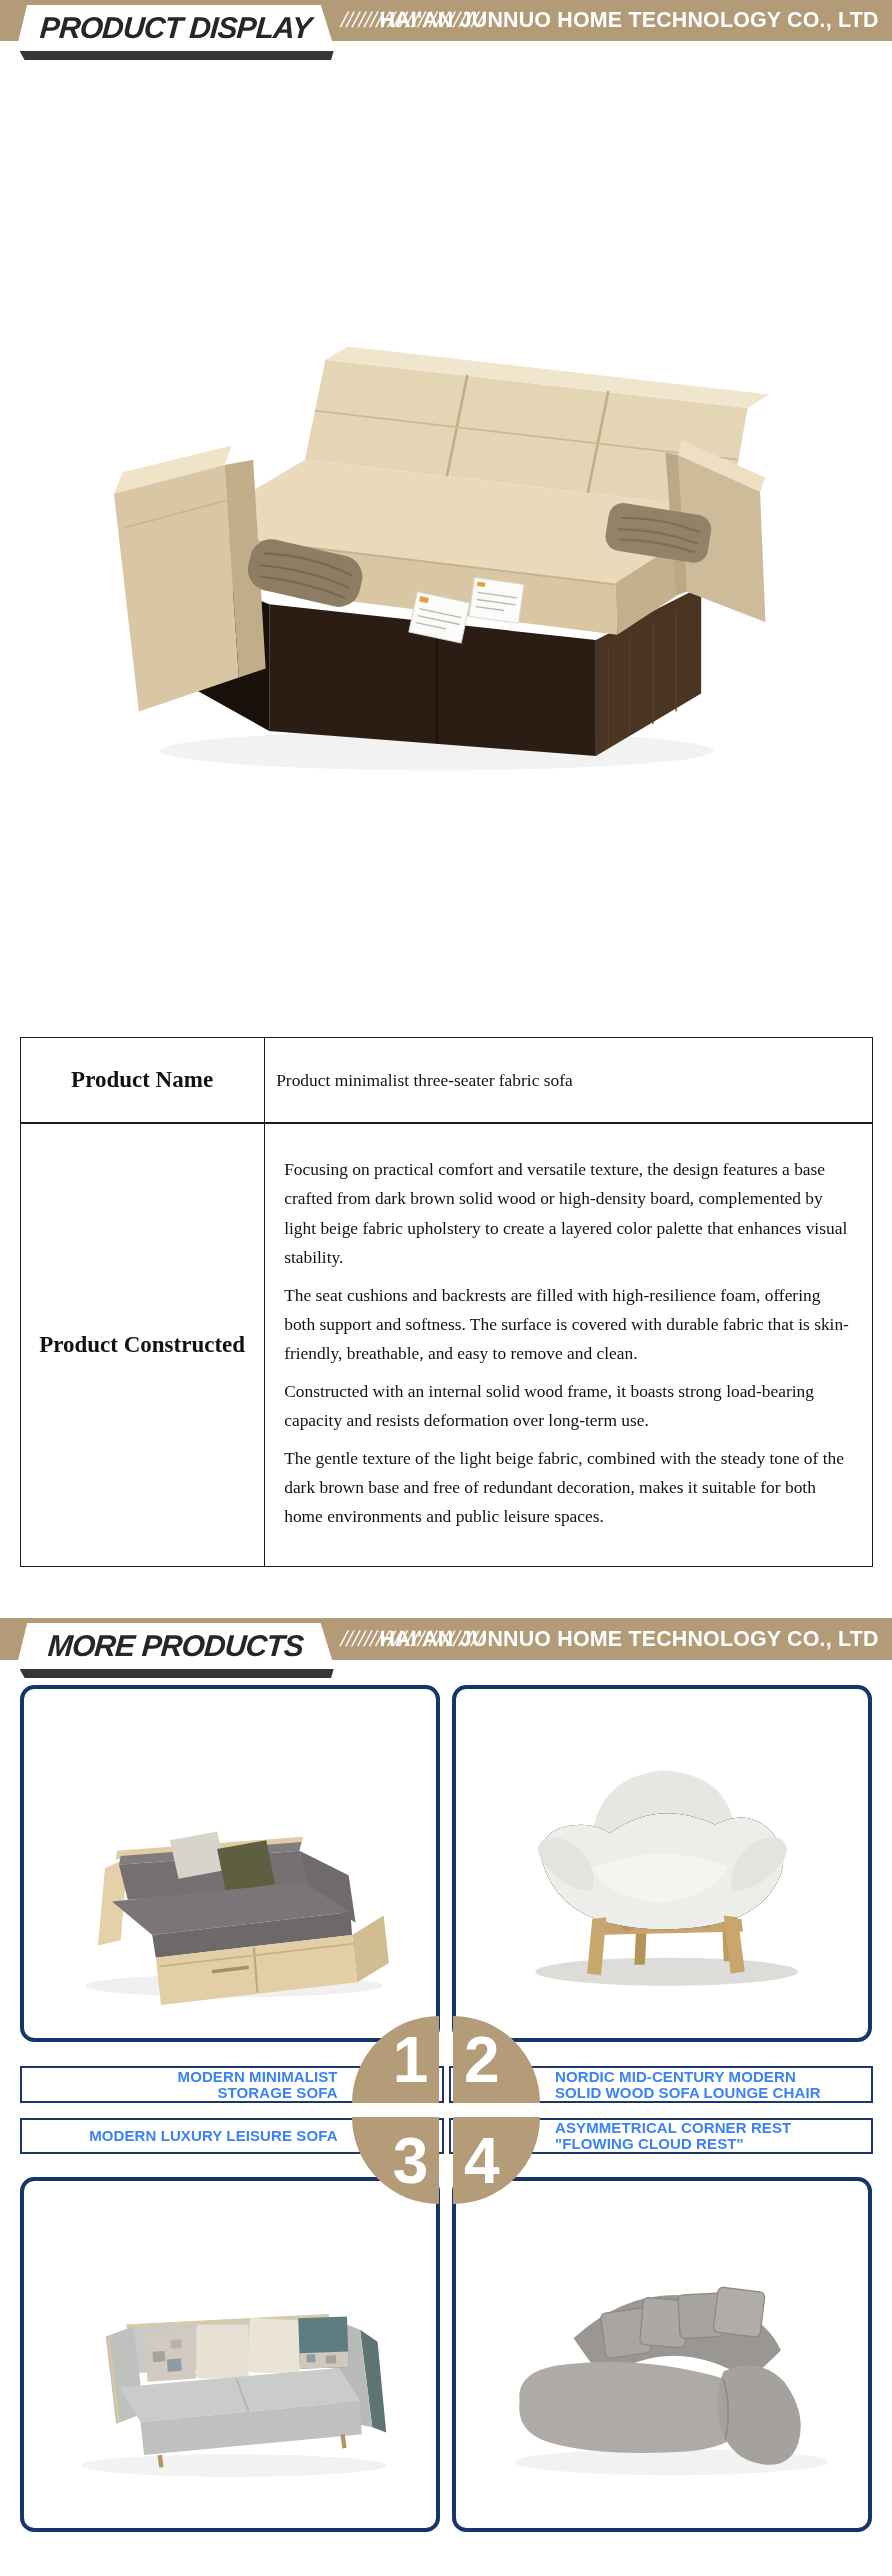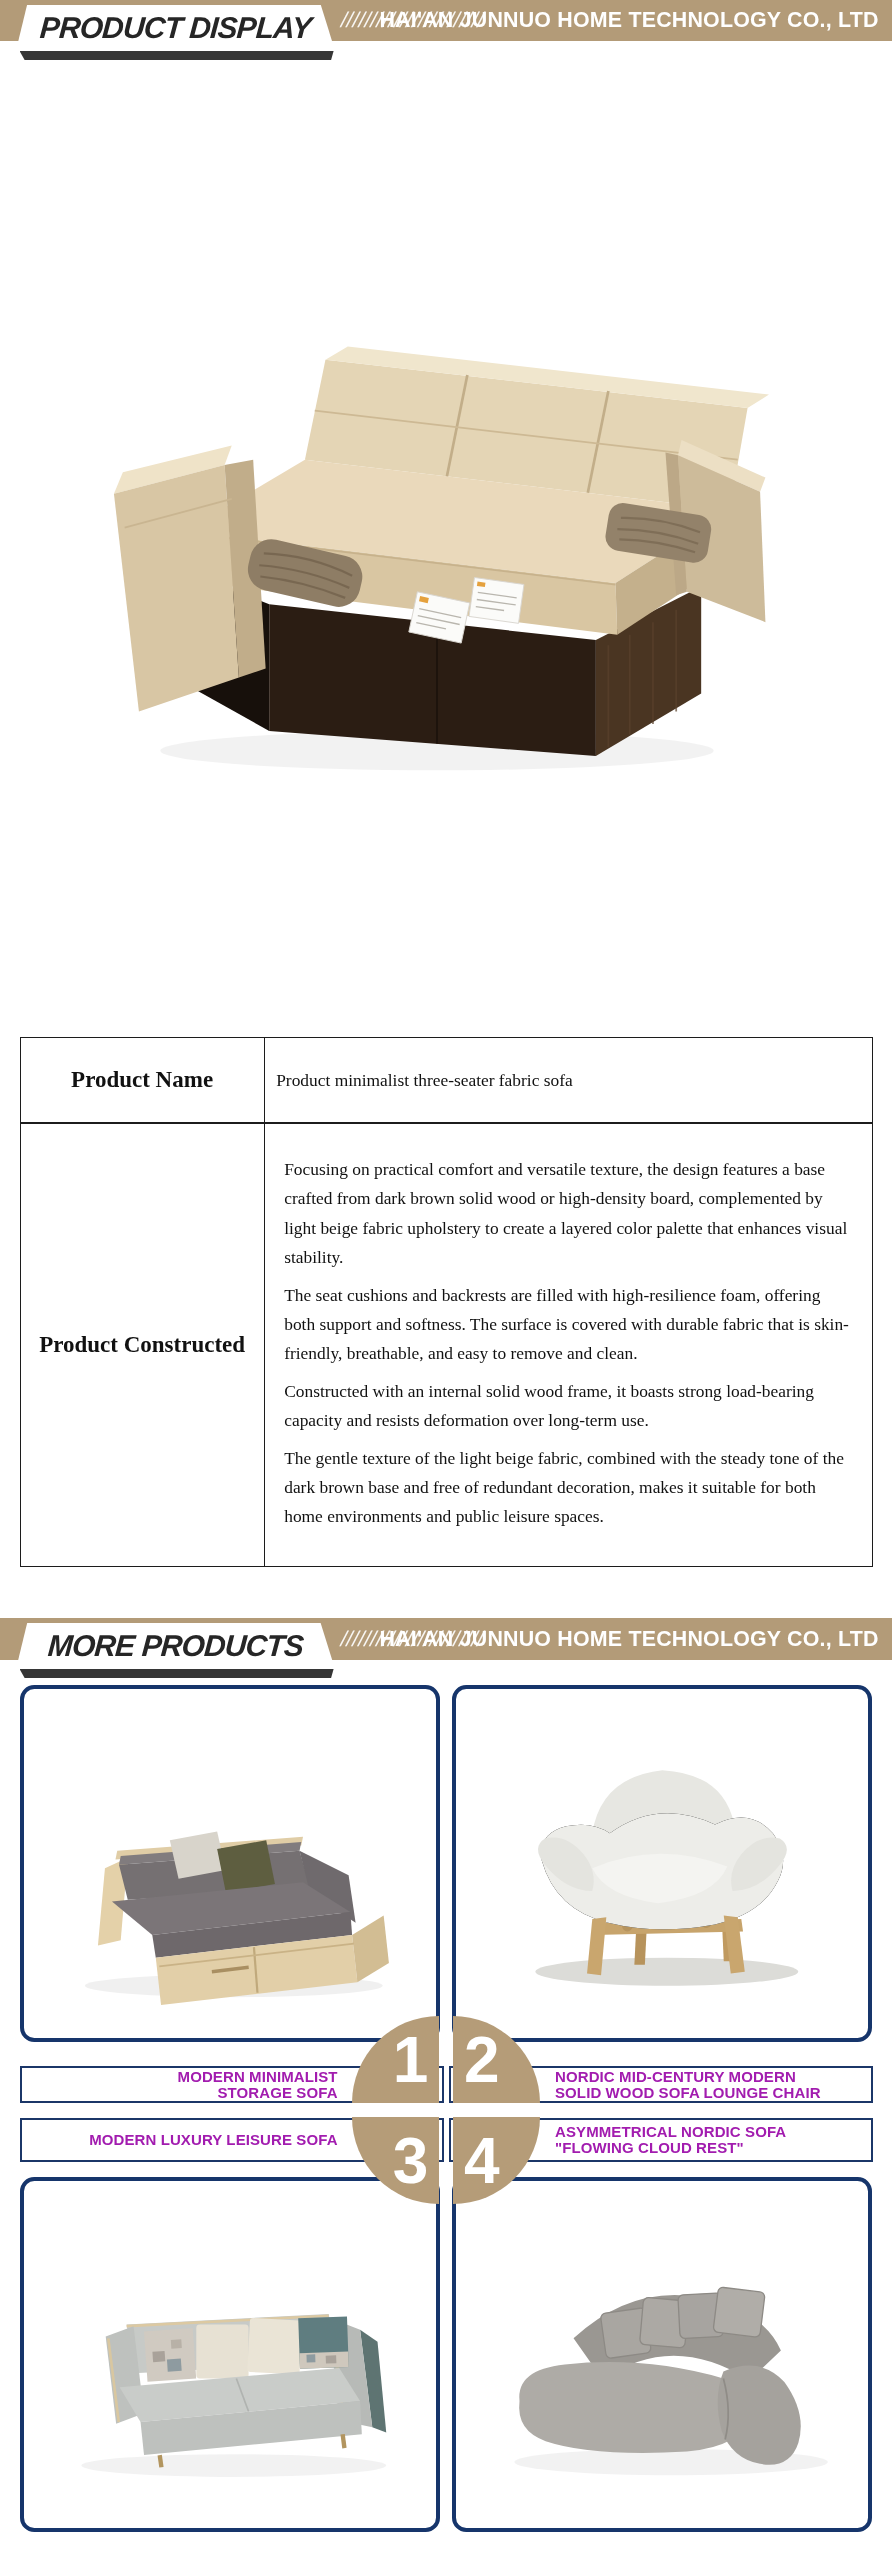--- a/index.html
+++ b/index.html
@@ -42,24 +42,24 @@
 
   
   .card { position:absolute; width:420px; height:357px; background:#fff;
           border:4.5px solid #16356b; border-radius:14.3px; overflow:hidden; }
   .card .photo { position:absolute; left:3.6px; top:3.6px; right:3.6px; bottom:3.6px; }
   .card svg { width:100%; height:100%; display:block; }
 
   
   .pbar { position:absolute; width:424px; border:2.7px solid #1b3668; background:#fff;
           display:flex; flex-direction:column; justify-content:center;
-          color:#a21caf; font-weight:bold; font-size:15px; line-height:16px;
+          color:#3b82f6; font-weight:bold; font-size:15px; line-height:16px;
           letter-spacing:0.1px; }
   .pbar.row1 { top:2066px; height:37px; }
-  .pbar.row2 { top:2118px; height:44px; }
+  .pbar.row2 { top:2118px; height:36px; }
   .pbar.left  { left:19.6px;  align-items:flex-end;   padding-right:104px; text-align:right; }
   .pbar.right { left:449px; align-items:flex-start; padding-left:104px;  text-align:left; }
   .pbar div { white-space:nowrap; }
 
   
   .num-circle { position:absolute; left:352px; top:2016px; width:189px; height:189px;
                 display:grid; grid-template-columns:87px 87px; grid-template-rows:87px 87px;
                 gap:14.3px; z-index:5; }
   .quad { background:#b59c78; display:flex; align-items:center; color:#ffffff;
           font-size:64px; font-weight:bold; line-height:1; }
@@ -211,21 +211,21 @@
   <div class="pbar row1 right">
     <div>NORDIC MID-CENTURY MODERN</div>
     <div>SOLID WOOD SOFA LOUNGE CHAIR</div>
   </div>
 
   <div class="pbar row2 left">
     <div>MODERN LUXURY LEISURE SOFA</div>
     <div></div>
   </div>
   <div class="pbar row2 right">
-    <div>ASYMMETRICAL NORDIC SOFA</div>
+    <div>ASYMMETRICAL CORNER REST</div>
     <div>"FLOWING CLOUD REST"</div>
   </div>
 
   <div class="num-circle">
     <div class="quad q1">1</div>
     <div class="quad q2">2</div>
     <div class="quad q3">3</div>
     <div class="quad q4">4</div>
   </div>
 

